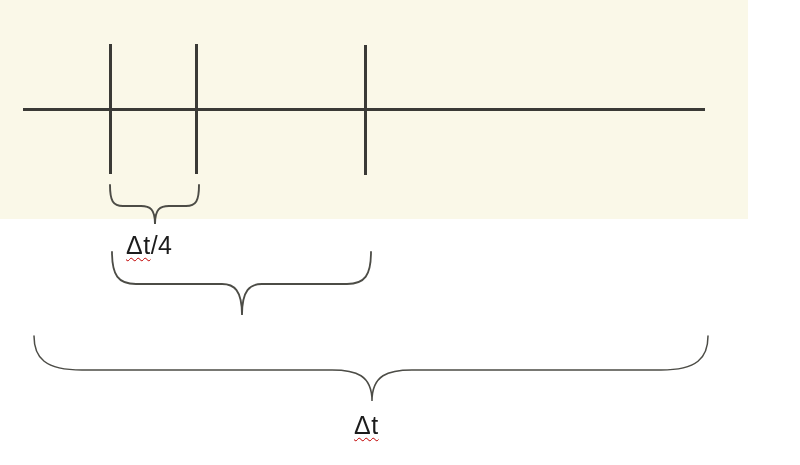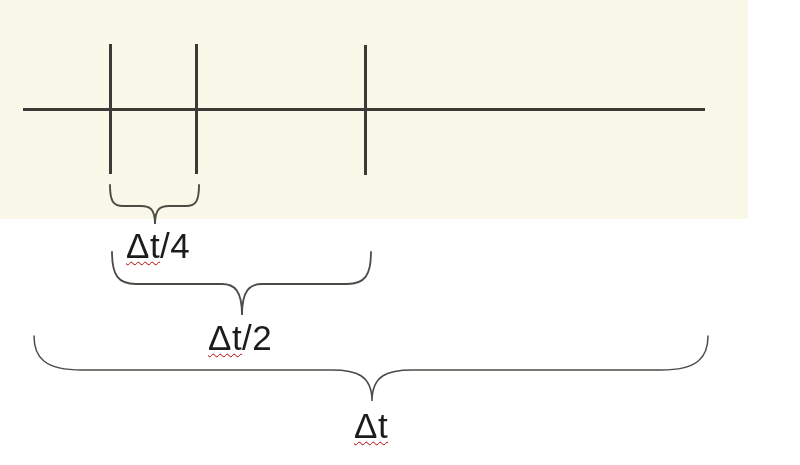--- a/index.html
+++ b/index.html
@@ -51,21 +51,21 @@
     fill: none;
     stroke: var(--brace-stroke);
     stroke-linecap: round;
   }
   .brace-quarter { stroke-width: 1.9px; }
   .brace-half    { stroke-width: 1.8px; }
   .brace-full    { stroke-width: 1.5px; }
 
   .interval-label {
     position: absolute;
-    font-size: 35px;
+    font-size: 25px;
     line-height: 29px;
     color: var(--label-color);
     white-space: nowrap;
     letter-spacing: 0.5px;
   }
   .label-quarter { left: 126px; top: 231px; }
   .label-half    { left: 208px; top: 323px; }
   .label-full    { left: 354px; top: 411px; }
 
   .misspelled {
@@ -94,21 +94,18 @@
     <path class="brace-half" d="M 112,252 C 112,275 118,284 136,284 L 222,284 C 234,284 242,290 242,315
          C 242,290 250,284 262,284 L 347,284 C 365,284 371,275 371,252"></path>
     <path class="brace-full" d="M 34,336 C 34,358 45,370 82,370 L 332,370 C 356,370 372,375 372,401
          C 372,375 388,370 412,370 L 661,370 C 697,370 708,358 708,336"></path>
   </svg>
 
   <div class="interval-label label-quarter">
     <span class="misspelled">Δt</span><span>/4</span>
   </div>
 
-  <div class="interval-label label-half">
-    <span class="misspelled">Δt</span><span>/2</span>
-  </div>
 
   <div class="interval-label label-full">
     <span class="misspelled">Δt</span><span></span>
   </div>
 
 </div>
 
 </body></html>

